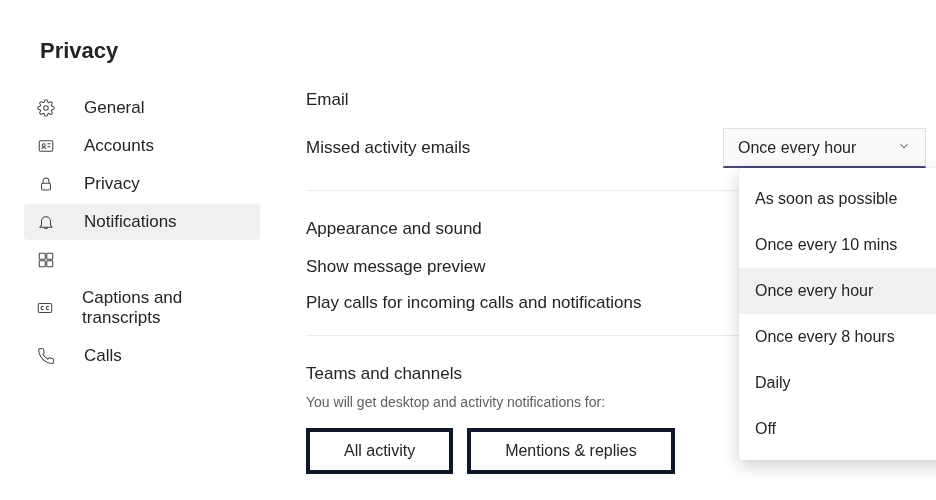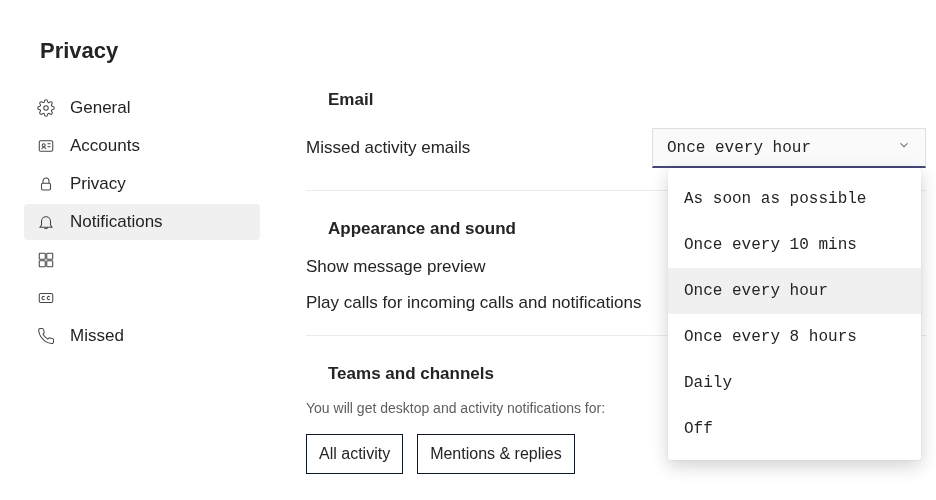--- a/index.html
+++ b/index.html
@@ -22,21 +22,21 @@
       margin-top: 26px;
     }
     .sidebar {
       width: 280px;
       padding-left: 24px;
       padding-right: 10px;
     }
     .sidebar-item {
       display: flex;
       align-items: center;
-      gap: 14px;
+      gap: 28px;
       padding: 8px 12px;
       font-size: 17px;
       color: #252423;
       cursor: pointer;
       border-radius: 4px;
       margin-bottom: 2px;
     }
     .sidebar-item.active {
       background: #f0f0f0;
     }
@@ -54,51 +54,49 @@
       stroke: currentColor;
       fill: none;
       stroke-width: 1.4;
     }
     .main {
       flex: 1;
       padding: 0 10px 0 36px;
     }
     .section-heading {
       font-size: 17px;
-      font-weight: 700;
+      font-weight: 400;
       margin-bottom: 18px;
-      margin-left: 22px;
     }
     .section-sub {
       font-size: 14px;
       color: #605e5c;
-      margin-top: 16px;
+      margin-top: 10px;
       margin-bottom: 18px;
     }
     .row {
       display: flex;
       align-items: center;
       justify-content: space-between;
       margin-bottom: 16px;
     }
     .row-label {
       font-size: 17px;
       color: #252423;
     }
     .divider {
       border: none;
       border-top: 1px solid #edebe9;
       margin: 22px 0 28px 0;
       width: 620px;
     }
     .dropdown {
       position: relative;
-      width: 274px;
+      width: 203px;
       height: 40px;
-      font-family: Liberation Mono, monospace;
     }
     .dropdown-trigger {
       width: 100%;
       height: 100%;
       border: 1px solid #e1dfdd;
       border-bottom: 2px solid #464775;
       background: #fafafa;
       display: flex;
       align-items: center;
       justify-content: space-between;
@@ -126,22 +124,22 @@
       cursor: pointer;
     }
     .dropdown-option.highlighted {
       background: #f0f0f0;
     }
     .chip-row {
       display: flex;
       gap: 14px;
     }
     .chip {
-      border: 1px solid #0f172a;
-      padding: 10px 12px;
+      border: 4px solid #0f172a;
+      padding: 10px 34px;
       font-size: 16px;
       cursor: pointer;
       background: #fff;
     }
   </style>
 </head>
 <body>
 
 <h1 class="page-title">Privacy</h1>
 
@@ -204,29 +202,30 @@
     </div>
 
     <div class="sidebar-item">
       <span class="icon">
         <svg viewBox="0 0 24 24">
             <rect x="3" y="6" width="18" height="12" rx="2"></rect>
             <path d="M10 10.5a2 2 0 1 0 0 3"></path>
             <path d="M17 10.5a2 2 0 1 0 0 3"></path>
           </svg>
       </span>
+      <span>Captions and transcripts</span>
     </div>
 
     <div class="sidebar-item">
       <span class="icon">
         <svg viewBox="0 0 24 24">
             <path d="M22 17.5v2.6a2 2 0 0 1-2.2 2 19.8 19.8 0 0 1-8.6-3 19.5 19.5 0 0 1-6-6 19.8 19.8 0 0 1-3-8.7A2 2 0 0 1 4.2 2h2.6a2 2 0 0 1 2 1.7c.12.96.35 1.9.68 2.8a2 2 0 0 1-.45 2.1L8 9.6a16 16 0 0 0 6.4 6.4l1-.98a2 2 0 0 1 2.1-.45c.9.33 1.84.56 2.8.68a2 2 0 0 1 1.7 2.05z"></path>
           </svg>
       </span>
-      <span>Missed</span>
+      <span>Calls</span>
     </div>
 
   </nav>
 
   <main class="main">
 
     <h2 class="section-heading">Email</h2>
 
     <div class="row">
       <span class="row-label">Missed activity emails</span>

